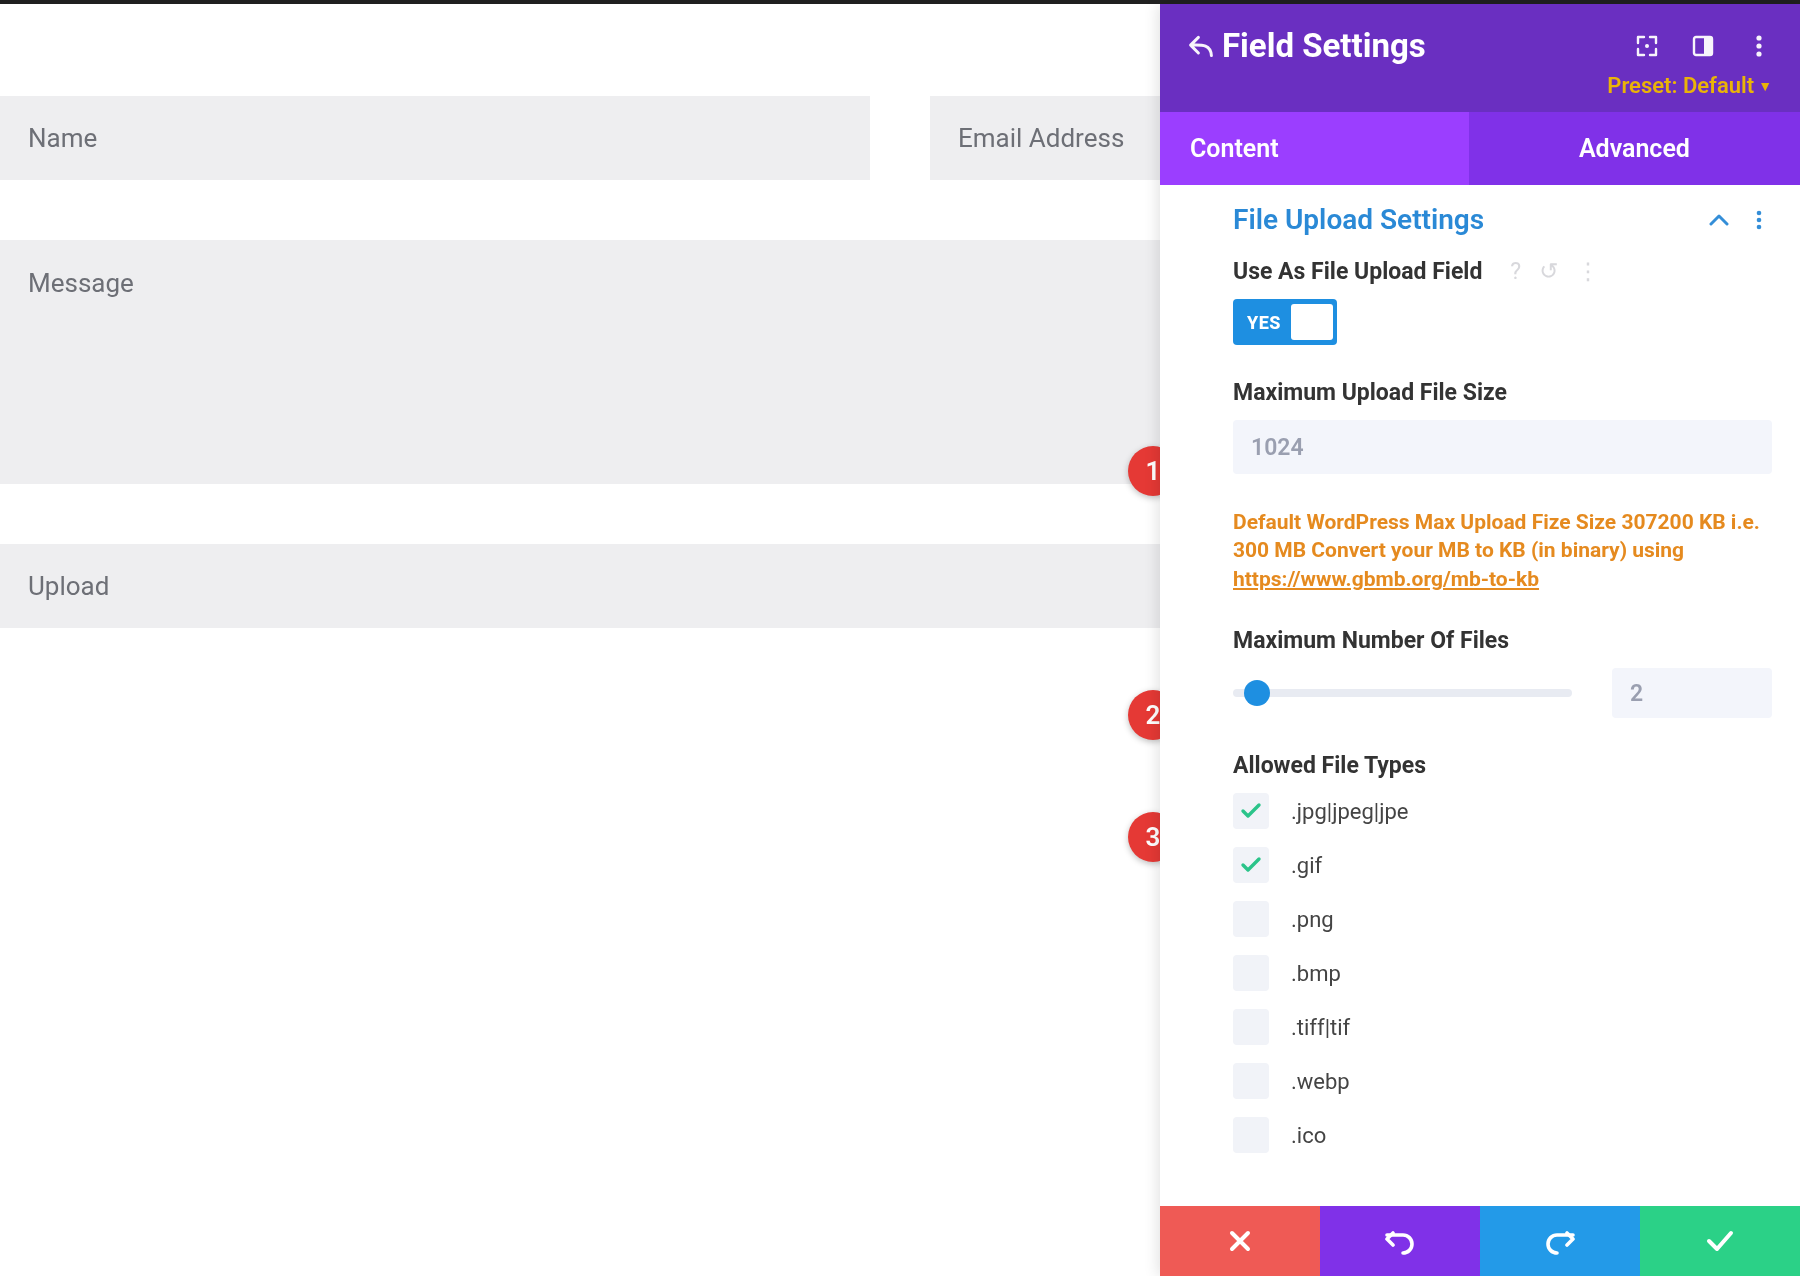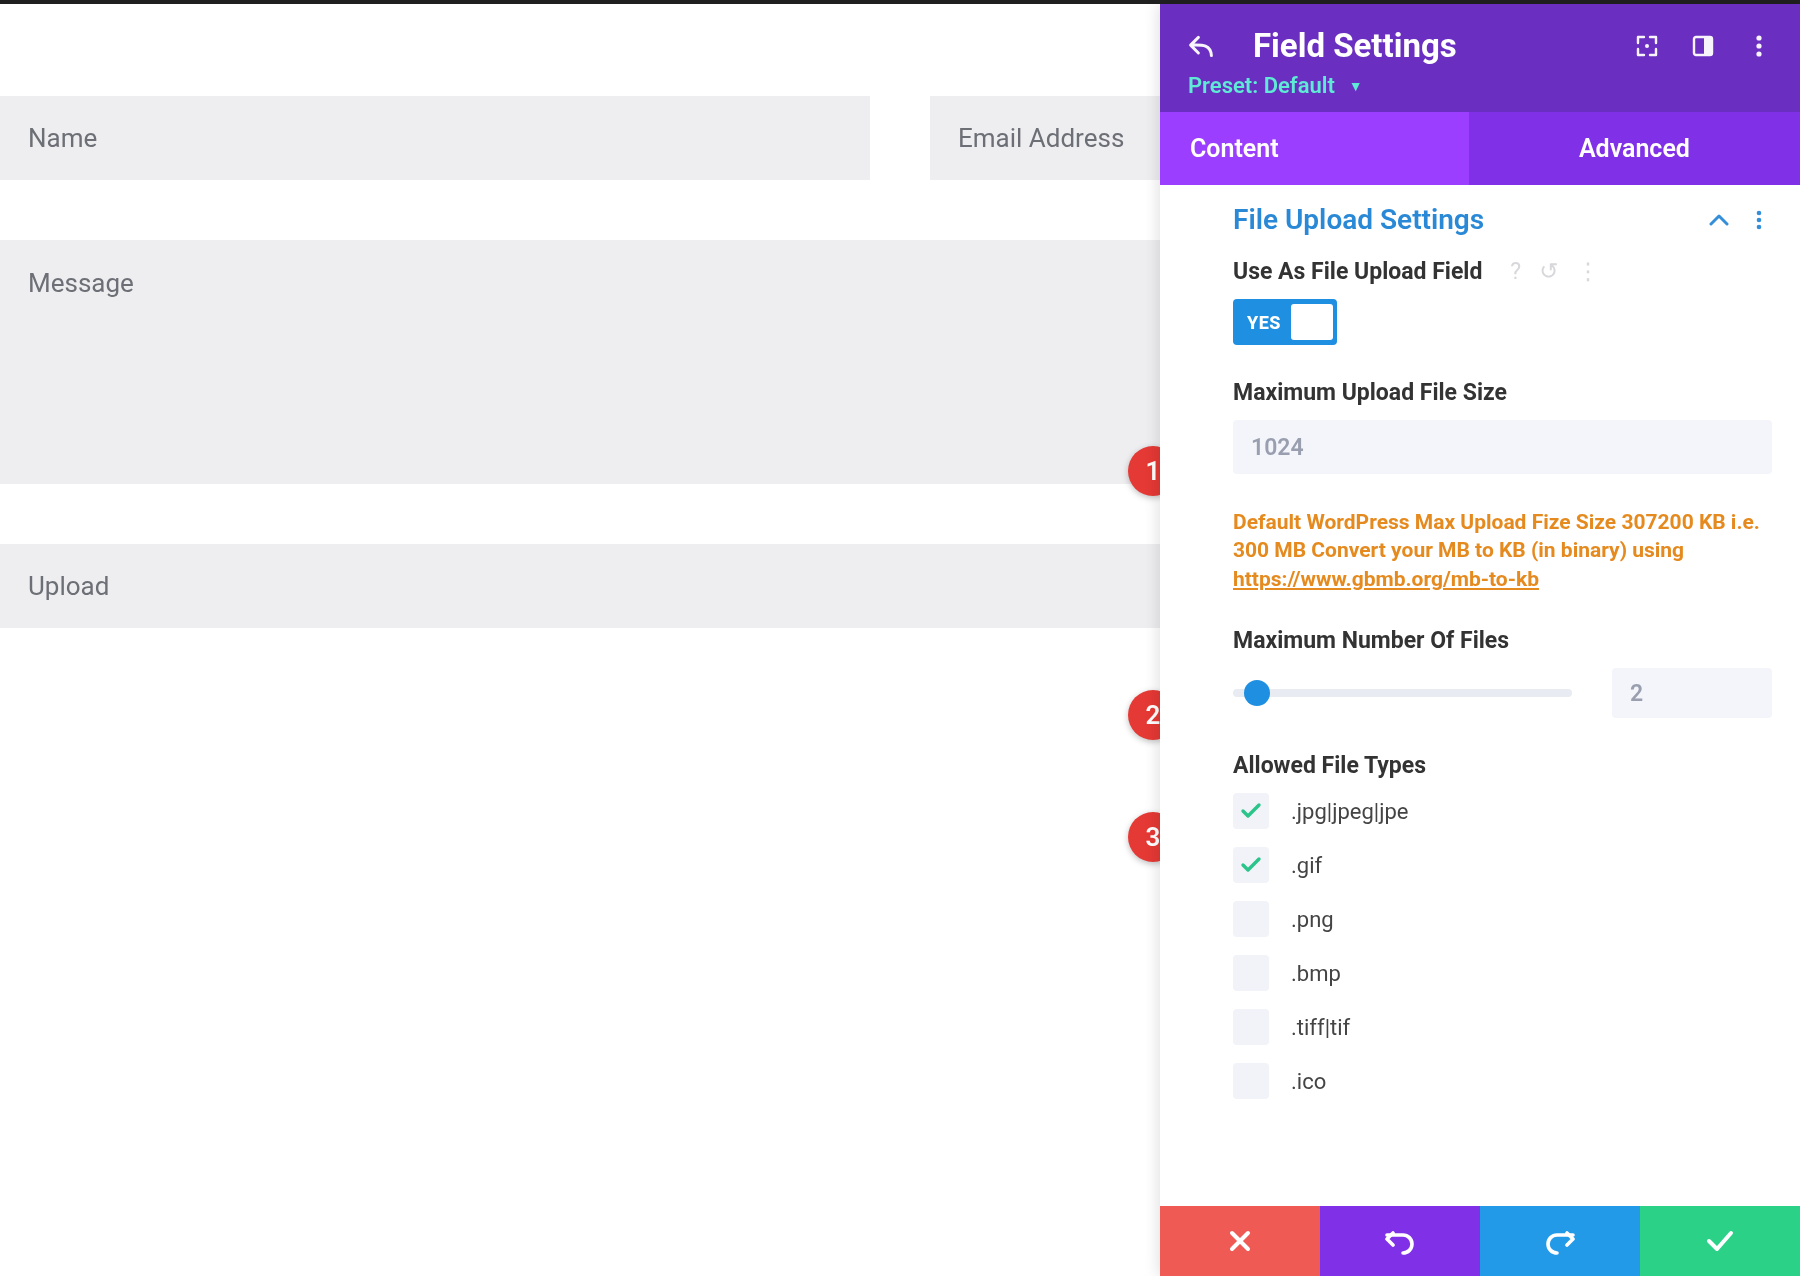--- a/index.html
+++ b/index.html
@@ -16,25 +16,25 @@
   .field.email { flex: 1; }
   .field.message { width: 100%; height: 244px; align-items: flex-start; padding-top: 28px; }
   .field.upload { width: 100%; height: 84px; }
 
   
   .anno { position: absolute; width: 50px; height: 50px; border-radius: 50%; background: #e53935; color: #fff; font-size: 26px; font-weight: 600; display: flex; align-items: center; justify-content: center; box-shadow: 0 2px 6px rgba(0,0,0,.25); }
 
   
   .panel { position: absolute; right: 0; top: 0; width: 640px; height: 1272px; background: #fff; box-shadow: -2px 0 14px rgba(0,0,0,.12); display: flex; flex-direction: column; }
   .panel-head { background: #6a2fc1; color: #fff; padding: 22px 28px 14px 28px; }
-  .panel-head-row { display: flex; align-items: center; gap: 39px; }
+  .panel-head-row { display: flex; align-items: center; gap: 8px; }
   .panel-title { font-size: 33px; font-weight: 700; }
   .panel-head-icons { margin-left: auto; display: flex; gap: 30px; align-items: center; }
   .icon-btn { width: 26px; height: 26px; display: flex; align-items: center; justify-content: center; cursor: pointer; opacity: .95; }
-  .preset { font-size: 22px; font-weight: 600; color: #5eead4; margin-top: 8px; display: flex; align-items: center; gap: 14px; }
+  .preset { font-size: 22px; font-weight: 600; color: #eab308; margin-top: 8px; display: flex; align-items: center; gap: 4px; justify-content: flex-end; }
   .preset .caret { font-size: 14px; }
 
   .tabs { display: flex; background: #8031e8; }
   .tab { flex: 1 0 auto; padding: 22px 30px; font-size: 25px; font-weight: 600; color: #fff; text-align: left; cursor: pointer; }
   .tab.active { background: #9b3eff; }
   .tab.design { text-align: center; }
   .tab.advanced { text-align: center; }
 
   .panel-body { flex: 1; overflow: hidden; padding: 18px 28px 0 28px; margin-left: 45px; }
 
@@ -229,20 +229,24 @@
             <div class="check-row">
               <div class="checkbox"></div>
               <span class="lbl">.bmp</span>
             </div>
             <div class="check-row">
               <div class="checkbox"></div>
               <span class="lbl">.tiff|tif</span>
             </div>
             <div class="check-row">
               <div class="checkbox"></div>
+              <span class="lbl">.webp</span>
+            </div>
+            <div class="check-row">
+              <div class="checkbox"></div>
               <span class="lbl">.ico</span>
             </div>
           </div>
       </div>
     </div>
 
     <div class="panel-foot">
       <div class="foot-btn foot-cancel">
         <svg width="26" height="26" viewBox="0 0 26 26">
             <path d="M5 5 L21 21 M21 5 L5 21" stroke="#fff" stroke-width="4" stroke-linecap="round"></path>

